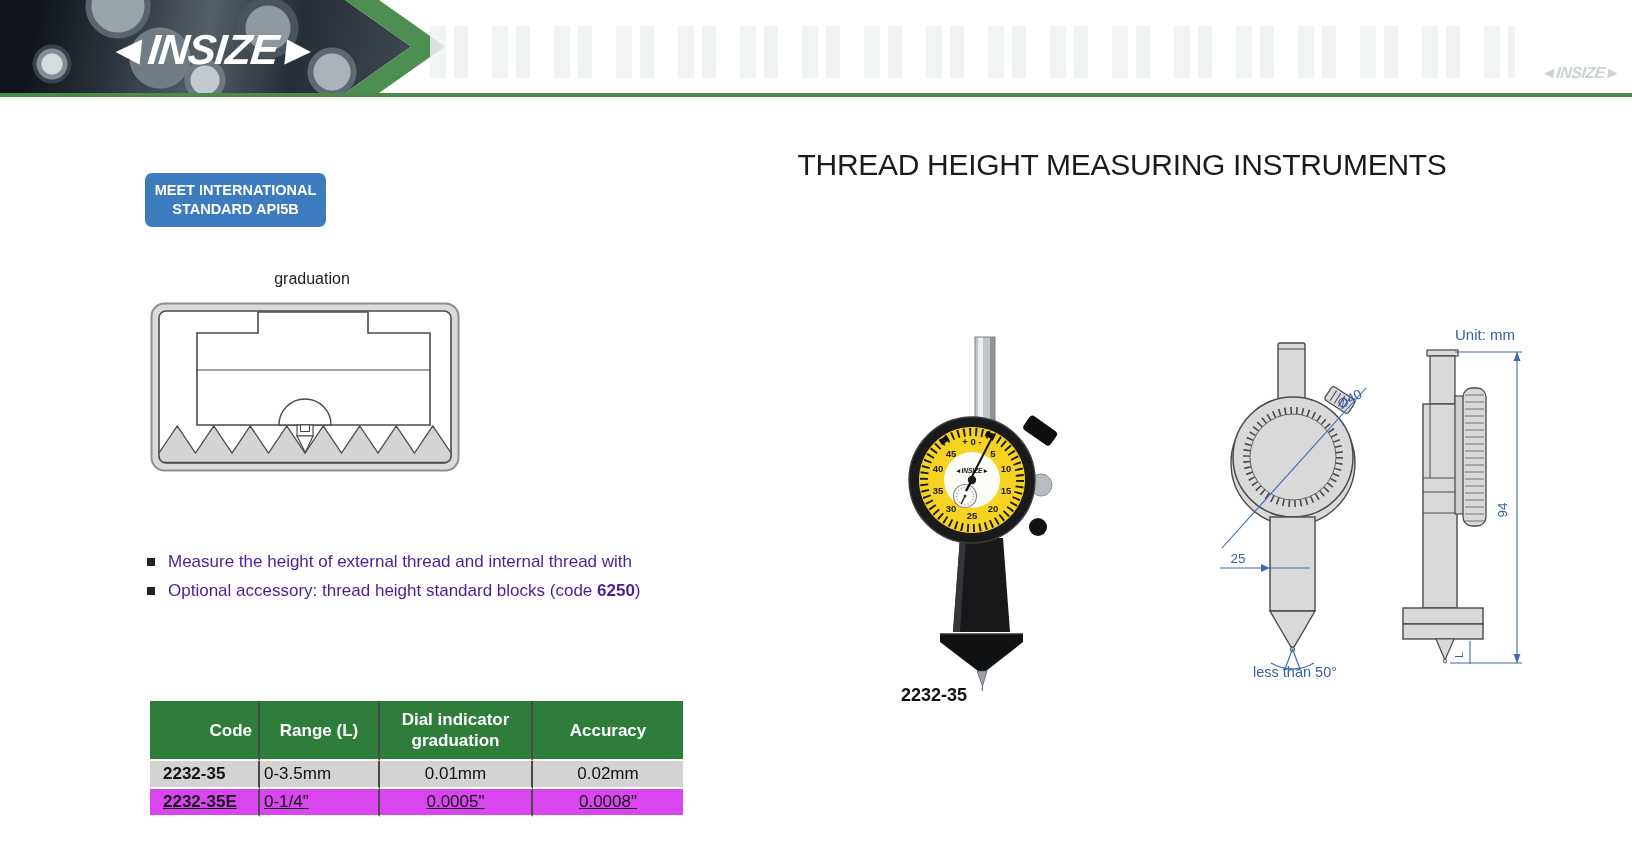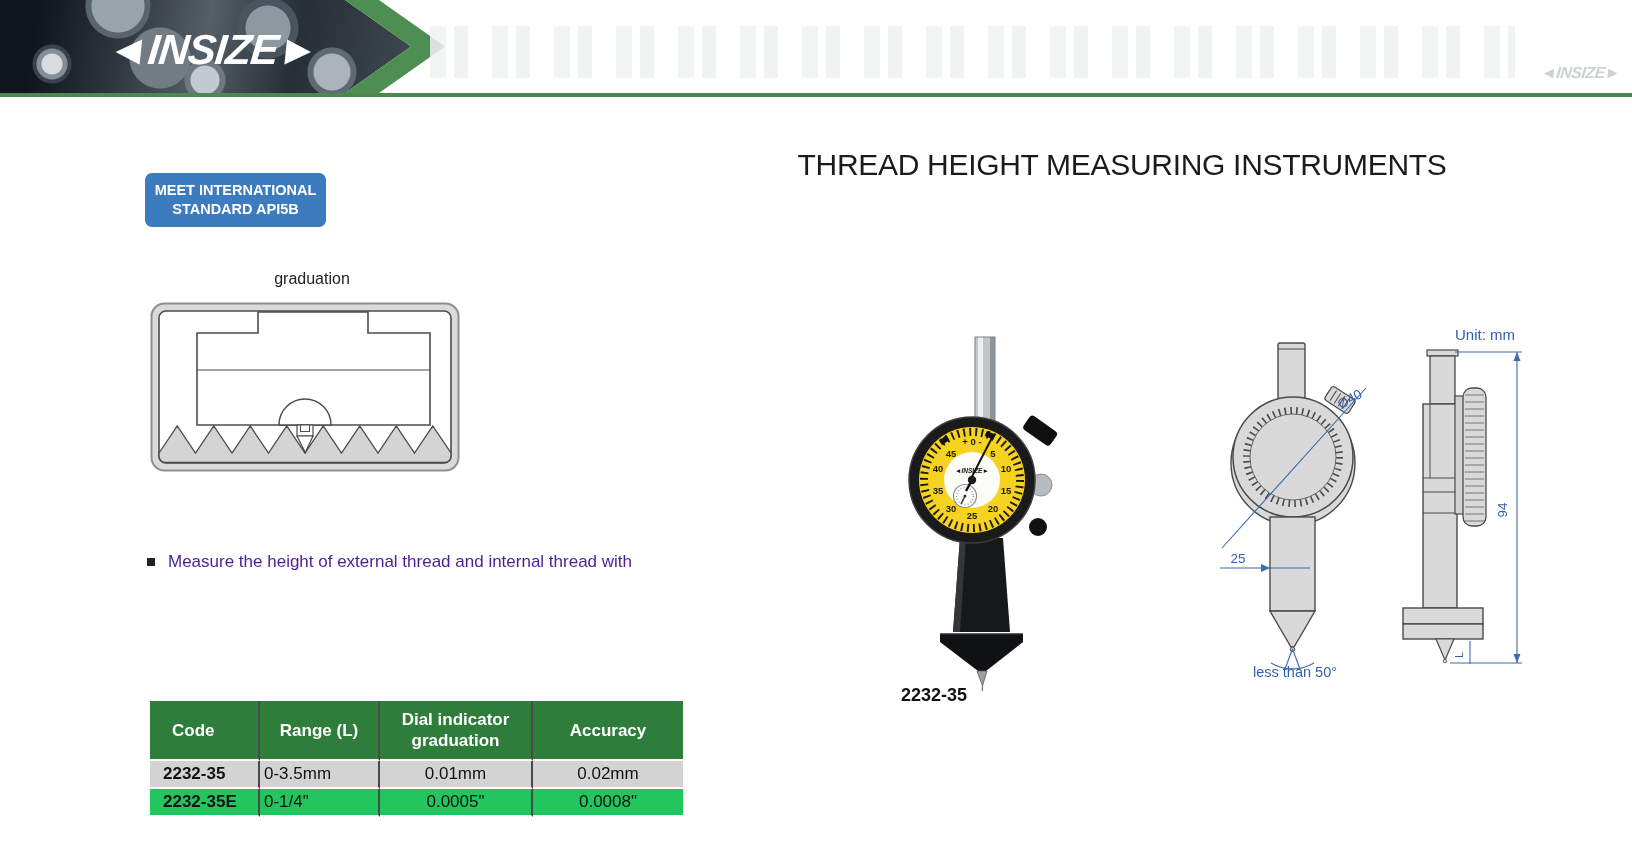--- a/index.html
+++ b/index.html
@@ -59,28 +59,28 @@
   .features li{ position:relative; padding-left:22px; font-size:17px; line-height:26px; color:#4c1d95; margin-bottom:3px; }
   .features li::before{ content:""; position:absolute; left:1px; top:9px; width:8px; height:8px; background:#222; }
 
   
   .spec-table{ position:absolute; left:150px; top:701px; border-collapse:separate; border-spacing:0; table-layout:fixed; }
   .spec-table th{
     background:#2f7d3b; color:#fff; font-size:17px; font-weight:bold; height:60px;
     vertical-align:middle; text-align:center; line-height:21px;
     border-right:2px solid #4a4a4a; border-bottom:2px solid #fff; padding:0 6px;
   }
-  .spec-table th.col-code{ text-align:left; padding-left:22px; }
+  .spec-table th.col-code{ text-align:right; padding-left:22px; }
   .spec-table th:last-child, .spec-table td:last-child{ border-right:none;margin-top:12px; }
   .spec-table td{
     font-size:17px; color:#121212; height:28px; vertical-align:middle; text-align:center;
     border-right:2px solid #4a4a4a; border-bottom:2px solid #fff; padding:0 6px;
   }
   .spec-table tr.row-a td{ background:#d3d3d3; }
-  .spec-table tr.row-b td{ background:#22c55e; }
+  .spec-table tr.row-b td{ background:#d946ef;text-decoration:underline; }
   .spec-table td.cell-code{ font-weight:bold; text-align:left; padding-left:13px; }
   .spec-table td.cell-range{ text-align:left; padding-left:4px; }
 
   
   .product-svg{ position:absolute; left:858px; top:333px; }
   .product-caption{ position:absolute; left:854px; top:685px; width:160px; text-align:center; font-size:18px; font-weight:bold; color:#111; }
   .drawing-svg{ position:absolute; left:1160px; top:300px; }
 
   .dial-num{ font-size:9.5px; font-weight:bold; fill:#1a1a1a; }
   .blue-dim{ fill:#3560a8; }
@@ -115,20 +115,23 @@
     <line x1="47" y1="68" x2="280" y2="68" stroke="#4c4c4c" stroke-width="1.2"></line>
     <path d="M129,123 A26,26 0 0 1 181,123 Z" fill="#ffffff" stroke="#4c4c4c" stroke-width="1.4"></path>
     <rect x="147" y="123" width="16" height="11" fill="#ffffff" stroke="#4c4c4c" stroke-width="1.2"></rect>
     <rect x="150.5" y="123" width="9" height="6.5" fill="#ffffff" stroke="#4c4c4c" stroke-width="1"></rect>
     <path d="M147,134 L163,134 L155.3,150.5 Z" fill="#ffffff" stroke="#4c4c4c" stroke-width="1.2"></path>
   </svg>
 
   <ul class="features">
     <li>
       <div>Measure the height of external thread and internal thread with</div>
+    </li>
+    <li>
+      <span>Optional accessory: thread height standard blocks (code </span><b>6250</b><span>)</span>
     </li>
   </ul>
 
   <table class="spec-table">
     <colgroup>
         <col style="width:110px">
         <col style="width:120px">
         <col style="width:153px">
         <col style="width:150px">
       </colgroup>

